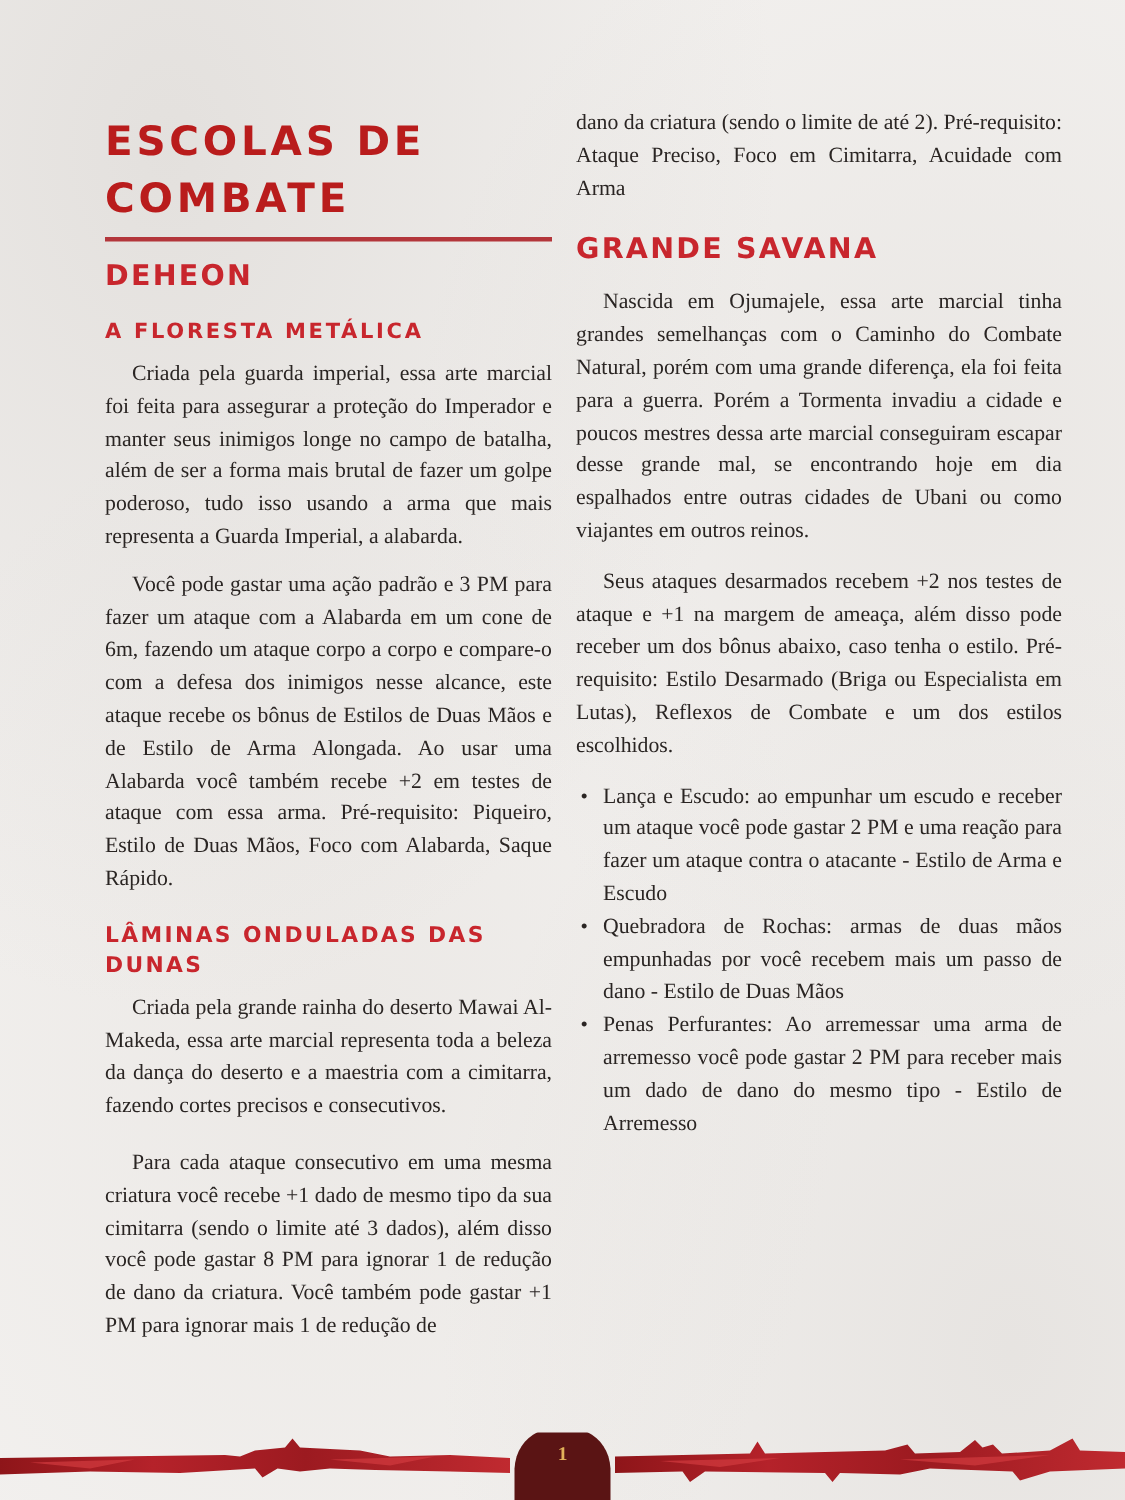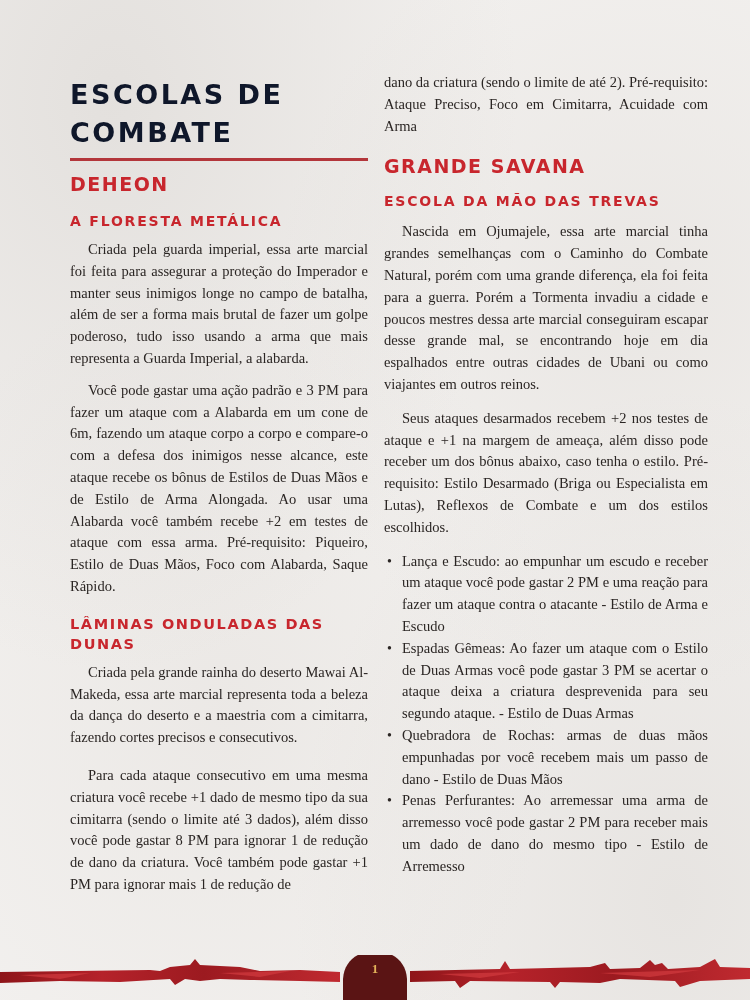--- a/index.html
+++ b/index.html
@@ -15,21 +15,21 @@
     color: #2a2523;
   }
   .col {
     position: absolute; top: 68px; width: 298px;
   }
   .col-left { left: 70px; }
   .col-right { left: 384px; width: 324px; }
 
   .h-title {
     font-family: "DejaVu Sans", sans-serif;
-    font-weight: bold; color: #0f172a;
+    font-weight: bold; color: #b91c1c;
     font-size: 27px; line-height: 38px; letter-spacing: 2.5px;
     margin: 8px 0 0 0; text-transform: uppercase;
   }
   .rule { height: 3px; background: #b3363b; margin: 6px 0 10px 0; }
   .h-region {
     font-family: "DejaVu Sans", sans-serif;
     font-weight: bold; color: #c8262d;
     font-size: 19px; line-height: 26px; letter-spacing: 1.5px;
     margin: 0 0 14px 0; text-transform: uppercase;
   }
@@ -79,27 +79,25 @@
 
   <h3 class="h-school" style="font-size:14.5px;letter-spacing:1.6px">LÂMINAS ONDULADAS DAS DUNAS</h3>
   <p class="tight">Criada pela grande rainha do deserto Mawai Al-Makeda, essa arte marcial representa toda a beleza da dança do deserto e a maestria com a cimitarra, fazendo cortes precisos e consecutivos.</p>
   <p>Para cada ataque consecutivo em uma mesma criatura você recebe +1 dado de mesmo tipo da sua cimitarra (sendo o limite até 3 dados), além disso você pode gastar 8 PM para ignorar 1 de redução de dano da criatura. Você também pode gastar +1 PM para ignorar mais 1 de redução de</p>
 </div>
 
 <div class="col col-right" style="top:72px">
   <p class="noindent" style="margin-bottom:16px">dano da criatura (sendo o limite de até 2).  Pré-requisito: Ataque Preciso, Foco em Cimitarra, Acuidade com Arma</p>
 
   <h2 class="h-region" style="margin-bottom:12px">GRANDE SAVANA</h2>
-  <h3 class="h-school" style="margin-bottom:10px">ESCOLA DA MÃO DAS TREVAS</h3>
   <p style="margin-bottom:12px">Nascida em Ojumajele, essa arte marcial tinha grandes semelhanças com o Caminho do Combate Natural, porém com uma grande diferença, ela foi feita para a guerra. Porém a Tormenta invadiu a cidade e poucos mestres dessa arte marcial conseguiram escapar desse grande mal, se encontrando hoje em dia espalhados entre outras cidades de Ubani ou como viajantes em outros reinos.</p>
   <p style="margin-bottom:12px">Seus ataques desarmados recebem +2 nos testes de ataque e +1 na margem de ameaça, além disso pode receber um dos bônus abaixo, caso tenha o estilo. Pré-requisito: Estilo Desarmado (Briga ou Especialista em Lutas), Reflexos de Combate e um dos estilos escolhidos.</p>
 
   <ul>
     <li>Lança e Escudo: ao empunhar um escudo e receber um ataque você pode gastar 2 PM e uma reação para fazer um ataque contra o atacante - Estilo de Arma e Escudo</li>
-    <li>Espadas Gêmeas: Ao fazer um ataque com o Estilo de Duas Armas você pode gastar 3 PM se acertar o ataque deixa a criatura desprevenida para seu segundo ataque. - Estilo de Duas Armas</li>
     <li>Quebradora de Rochas: armas de duas mãos empunhadas por você recebem mais um passo de dano - Estilo de Duas Mãos</li>
     <li>Penas Perfurantes: Ao arremessar uma arma de arremesso você pode gastar 2 PM para receber mais um dado de dano do mesmo tipo - Estilo de Arremesso</li>
   </ul>
 </div>
 
 <div class="footer">
   <svg width="750" height="45" viewBox="0 0 750 45">
     <defs>
       <linearGradient id="band" x1="0" y1="0" x2="1" y2="0">
         <stop offset="0" stop-color="#8e1519"></stop>

